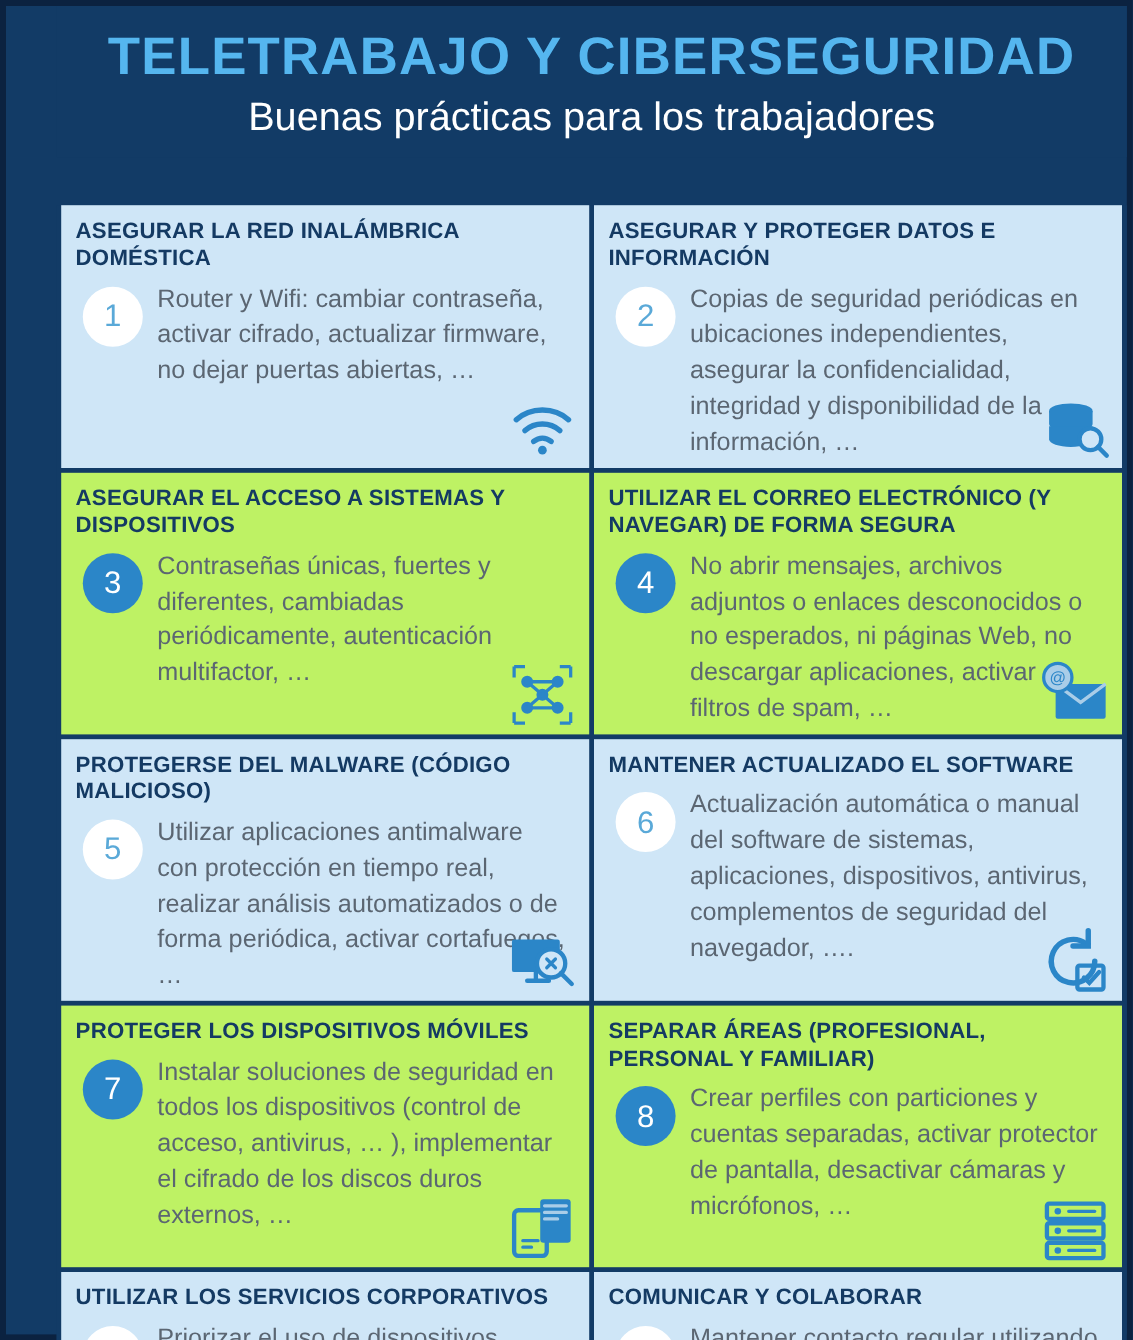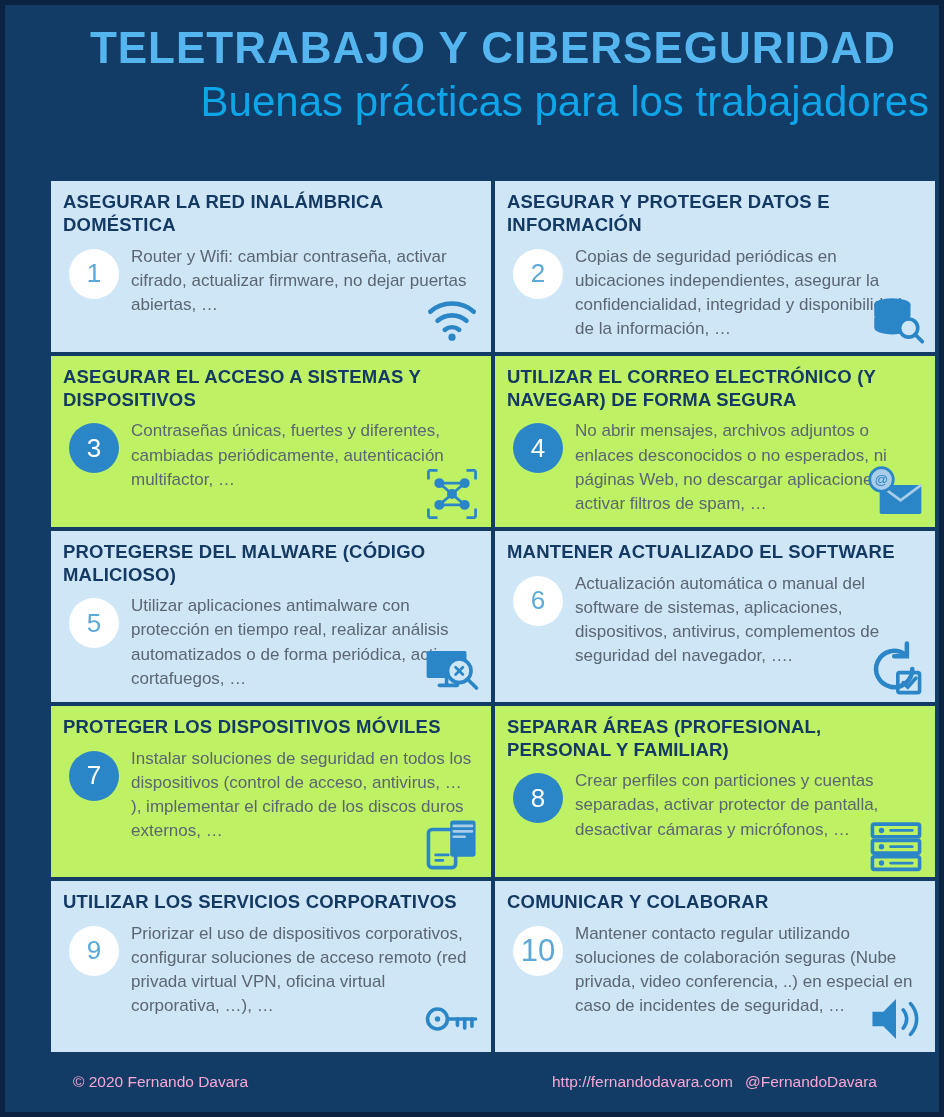--- a/index.html
+++ b/index.html
@@ -33,27 +33,26 @@
   .title {
     color: #55b6ef;
     font-size: 44px;
     font-weight: bold;
     letter-spacing: 1px;
     line-height: 1.05;
     margin: 4px 0 2px 0;
     white-space: nowrap;
   }
   .subtitle {
-    color: #0ea5e9;
-    font-size: 42px;
+    color: #ffffff;
+    font-size: 33px;
     font-weight: normal;
     line-height: 1.1;
     margin: 8px 0 6px 0;
     white-space: nowrap;
-    text-align: right;
   }
   
   .grid {
     flex: 1 1 auto;
     display: grid;
     grid-template-columns: 1fr 1fr;
     grid-auto-rows: 1fr;
     gap: 4px;
     padding: 0 4px;
     background: #123b66;
@@ -92,21 +91,21 @@
     justify-content: center;
     margin: 6px 12px 0 6px;
   }
   .badge.blue {
     background: #2b86c8;
     color: #ffffff;
   }
   .badge.num10 { font-size: 31px; }
   .desc {
     color: #5b6672;
-    font-size: 17px;
+    font-size: 21px;
     line-height: 1.42;
     padding-top: 2px;
     padding-right: 4px;
   }
   .icon {
     position: absolute;
     right: 10px;
     bottom: 4px;
     width: 58px;
     height: 58px;

